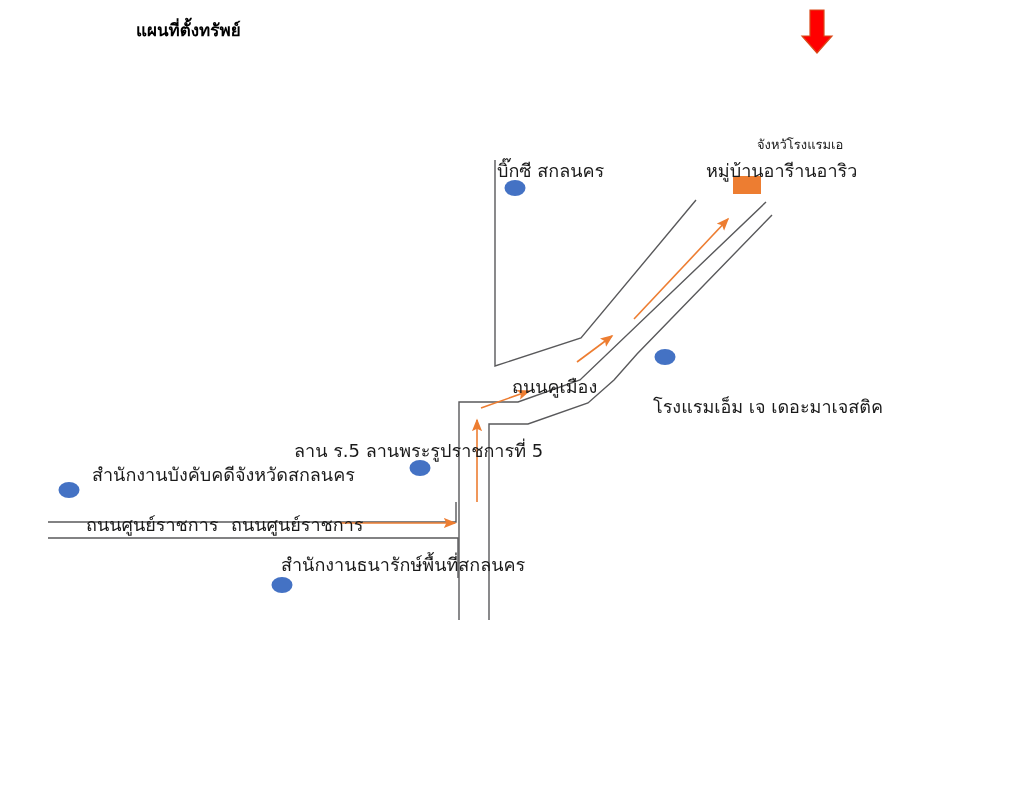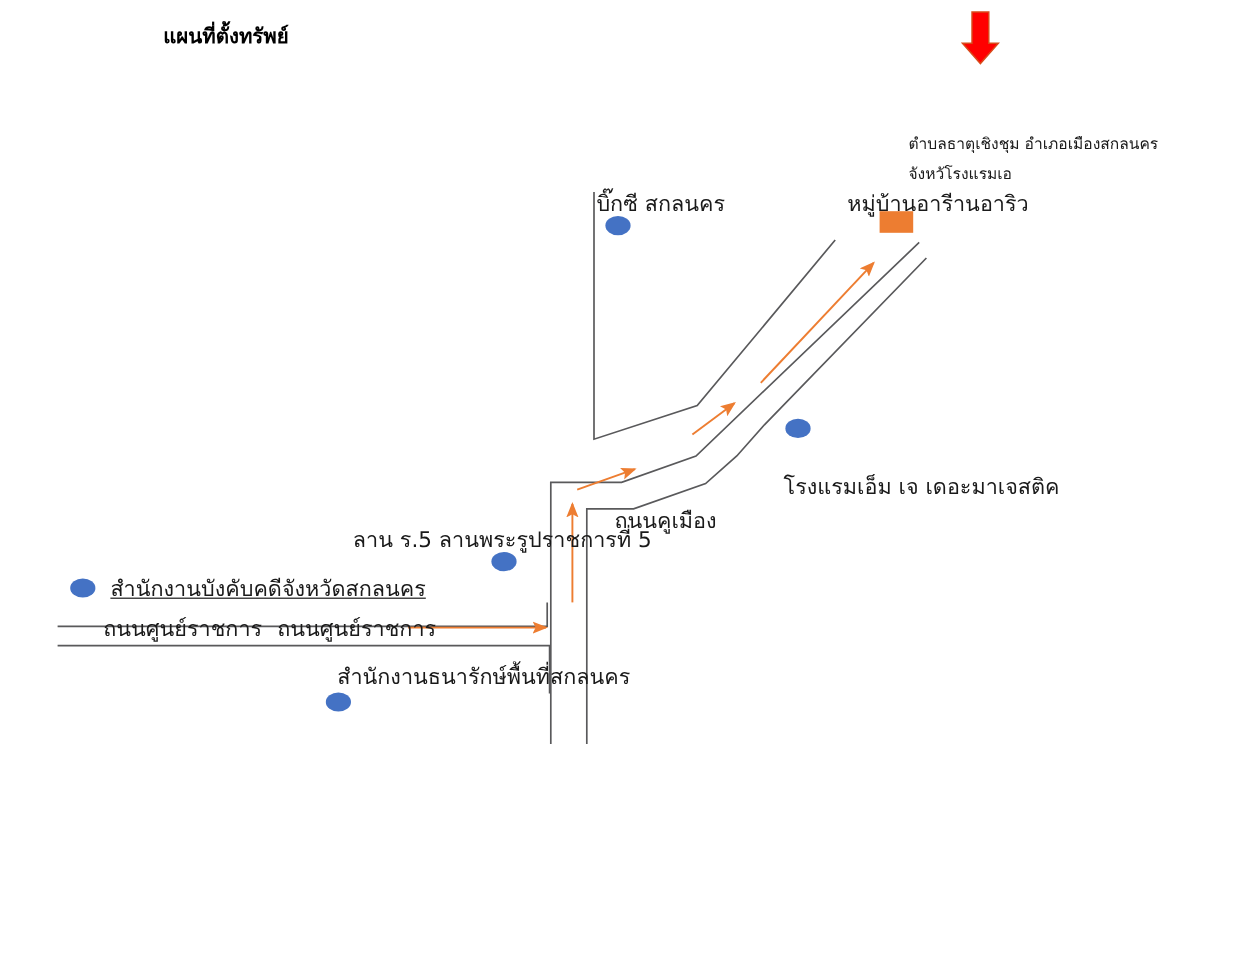--- a/index.html
+++ b/index.html
@@ -51,36 +51,35 @@
   }
   .addr-strong {
     font-weight: bold;
   }
   #addr-line-1 { left: 653px; top: 85px; }
   #addr-line-2 { left: 757px; top: 109px; }
   #addr-line-3 { left: 757px; top: 134px; }
 
   #label-bigc        { left: 497px; top: 160px; }
   #label-village     { left: 706px; top: 160px; }
-  #label-khumuang    { left: 512px; top: 376px; margin-top: 48px; }
+  #label-khumuang    { left: 512px; top: 376px; }
   #label-hotel       { left: 653px; top: 396px; }
   #label-lan-r5      { left: 294px; top: 440px; }
-  #label-legal-exec  { left: 92px;  top: 481px; text-decoration: underline; }
+  #label-legal-exec  { left: 92px;  top: 464px; }
   #label-road-left   { left: 86px;  top: 514px; }
   #label-road-right  { left: 231px; top: 514px; }
   #label-treasury    { left: 281px; top: 554px; }
 </style>
 </head>
 <body>
 
 <div id="page">
 
   <div id="page-title">แผนที่ตั้งทรัพย์</div>
 
-  <div class="addr-line" id="addr-line-2">ตำบลธาตุเชิงชุม อำเภอเมืองสกลนคร</div>
   <div class="addr-line" id="addr-line-3">จังหวัโรงแรมเอ</div>
 
   <svg id="map-svg" viewBox="0 0 1036 800" xmlns="http://www.w3.org/2000/svg">
     <defs>
       <marker id="arw-orange" markerWidth="9" markerHeight="9" refX="7" refY="3.2" orient="auto">
         <path d="M0,0 L8,3.2 L0,6.4 L1.6,3.2 Z" fill="#ed7d31"></path>
       </marker>
     </defs>
 
     <g>

